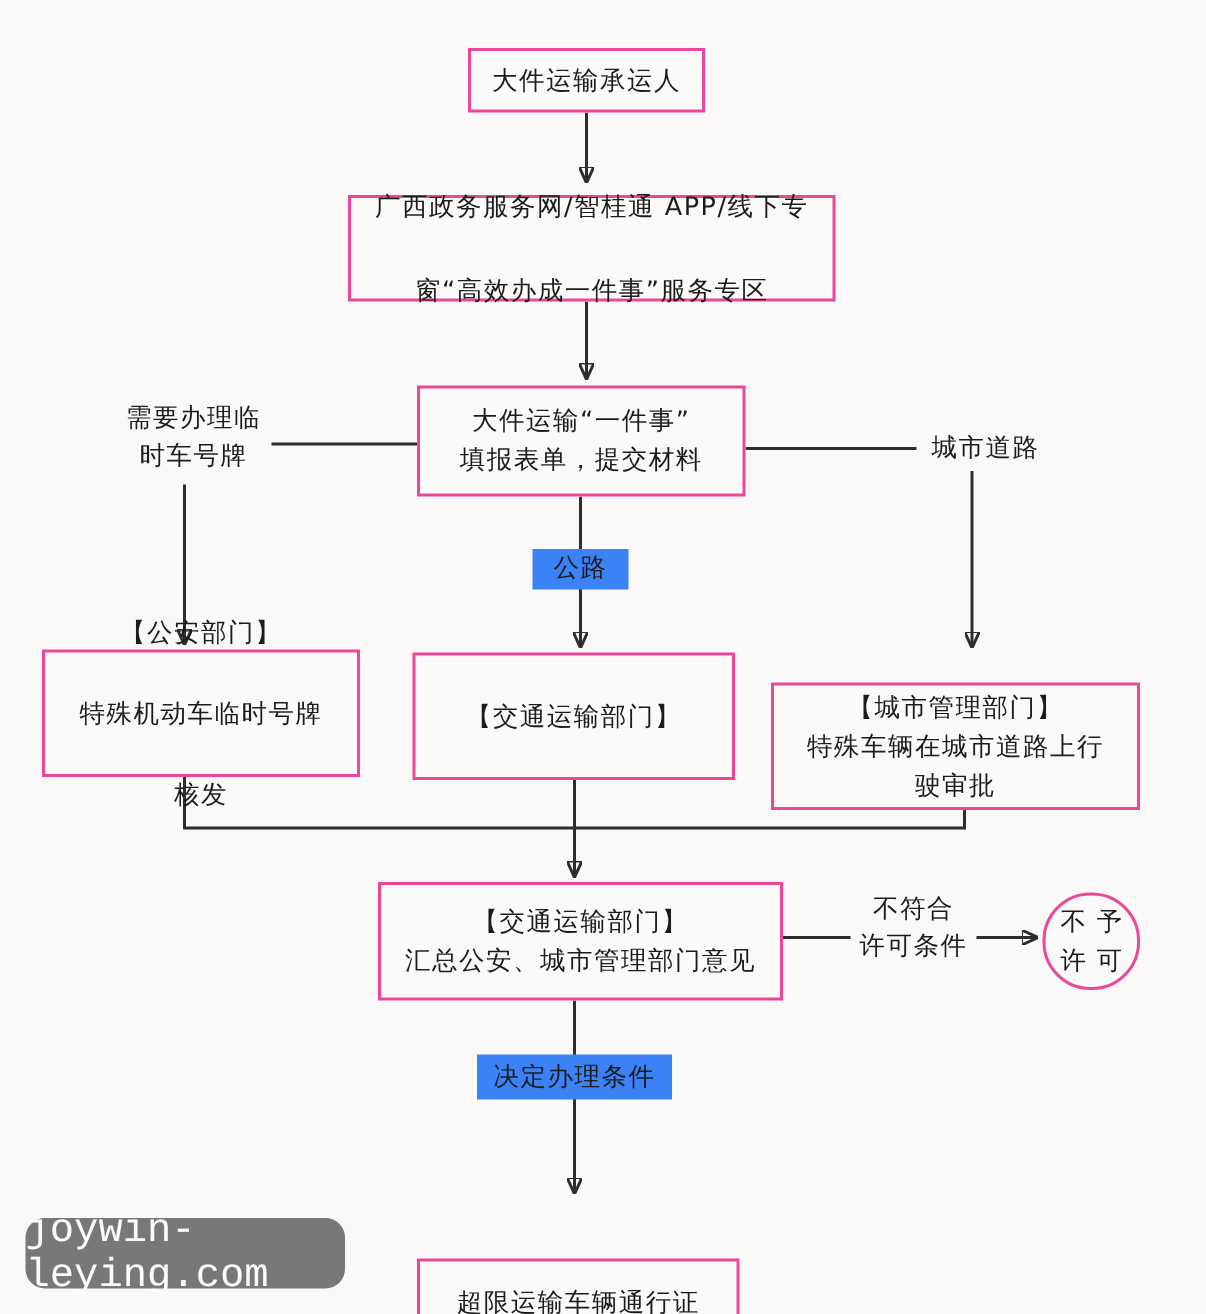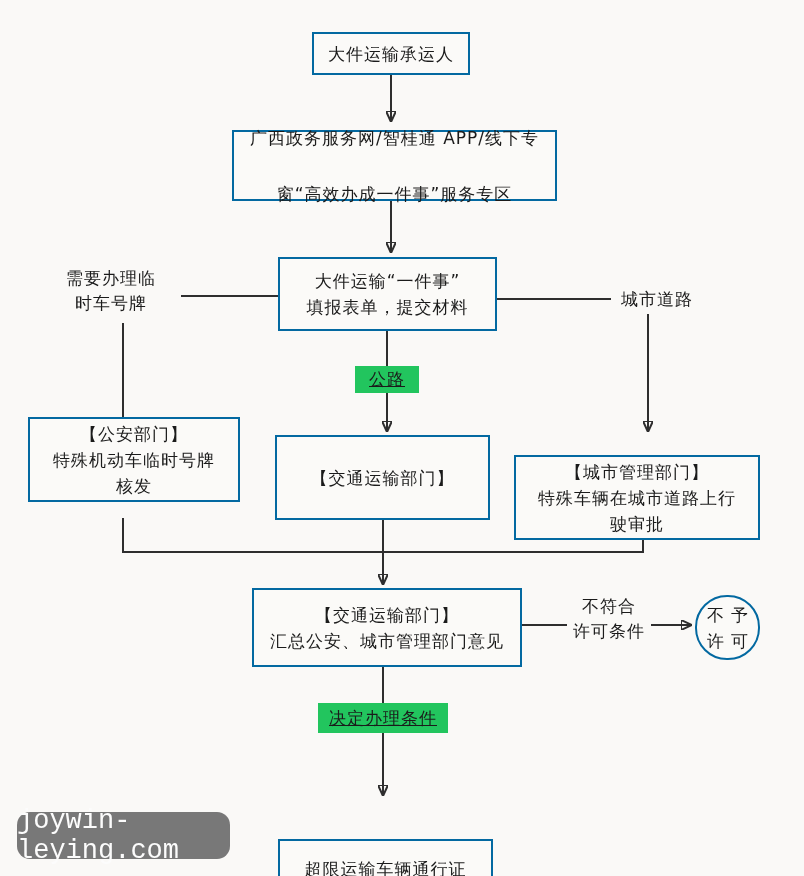--- a/index.html
+++ b/index.html
@@ -1,39 +1,39 @@
 <!DOCTYPE html>
 <html><head>
 <meta charset="utf-8">
 <style>
   html,body{margin:0;padding:0;}
   body{background:#faf9f7;font-family:"DejaVu Sans",sans-serif;}
   .canvas{position:relative;width:804px;height:876px;background:#faf9f7;overflow:hidden;}
   .wires{position:absolute;left:0;top:0;width:804px;height:876px;}
   .wires path{stroke:#2e2e2e;stroke-width:2;fill:none;}
   .box{
-    position:absolute;box-sizing:border-box;border:2px solid #0369a1;background:#fbfaf8;
+    position:absolute;box-sizing:border-box;border:2px solid #ec4899;background:#fbfaf8;
     display:flex;flex-direction:column;justify-content:center;align-items:center;
     color:#1b1b1b;font-size:17px;line-height:26px;letter-spacing:1px;text-align:center;
   }
   .lbl{
     position:absolute;color:#1b1b1b;font-size:17px;line-height:25px;letter-spacing:1px;
     text-align:center;
   }
-  .mask{background:#22c55e;padding:1px 3px;text-decoration:underline;}
+  .mask{background:#3b82f6;padding:1px 3px;}
   .node-carrier{left:312px;top:32px;width:158px;height:43px;}
   .node-portal{left:232px;top:130px;width:325px;height:71px;gap:30px;}
   .node-one-thing{left:278px;top:257px;width:219px;height:74px;}
-  .node-police{left:28px;top:417px;width:212px;height:85px;}
+  .node-police{left:28px;top:433px;width:212px;height:85px;gap:28px;}
   .node-transport-road{left:275px;top:435px;width:215px;height:85px;}
   .node-city-mgmt{left:514px;top:455px;width:246px;height:85px;}
   .node-summary{left:252px;top:588px;width:270px;height:79px;}
   .node-deny{left:695px;top:595px;width:65px;height:65px;letter-spacing:7px;padding-left:7px;border-radius:32px;}
   .node-permit{left:278px;top:799px;width:215px;height:59px;margin-top:40px;}
-  .lbl-temp-plate{left:50px;top:266px;width:122px;font-family:Liberation Serif, serif;}
+  .lbl-temp-plate{left:68px;top:266px;width:122px;font-family:Liberation Serif, serif;}
   .lbl-highway{left:355px;top:366px;width:64px;}
   .lbl-city-road{left:610px;top:287px;width:94px;}
   .lbl-not-meet{left:563px;top:594px;width:92px;}
   .lbl-meet{left:318px;top:703px;width:130px;line-height:28px;}
   .watermark{
     position:absolute;left:17px;top:812px;width:213px;height:47px;border-radius:13px;
     background:#787878;color:#fcfcfc;font-family:Liberation Mono, monospace;
     font-size:27px;display:flex;align-items:center;justify-content:center;letter-spacing:0;
   }
 </style>

